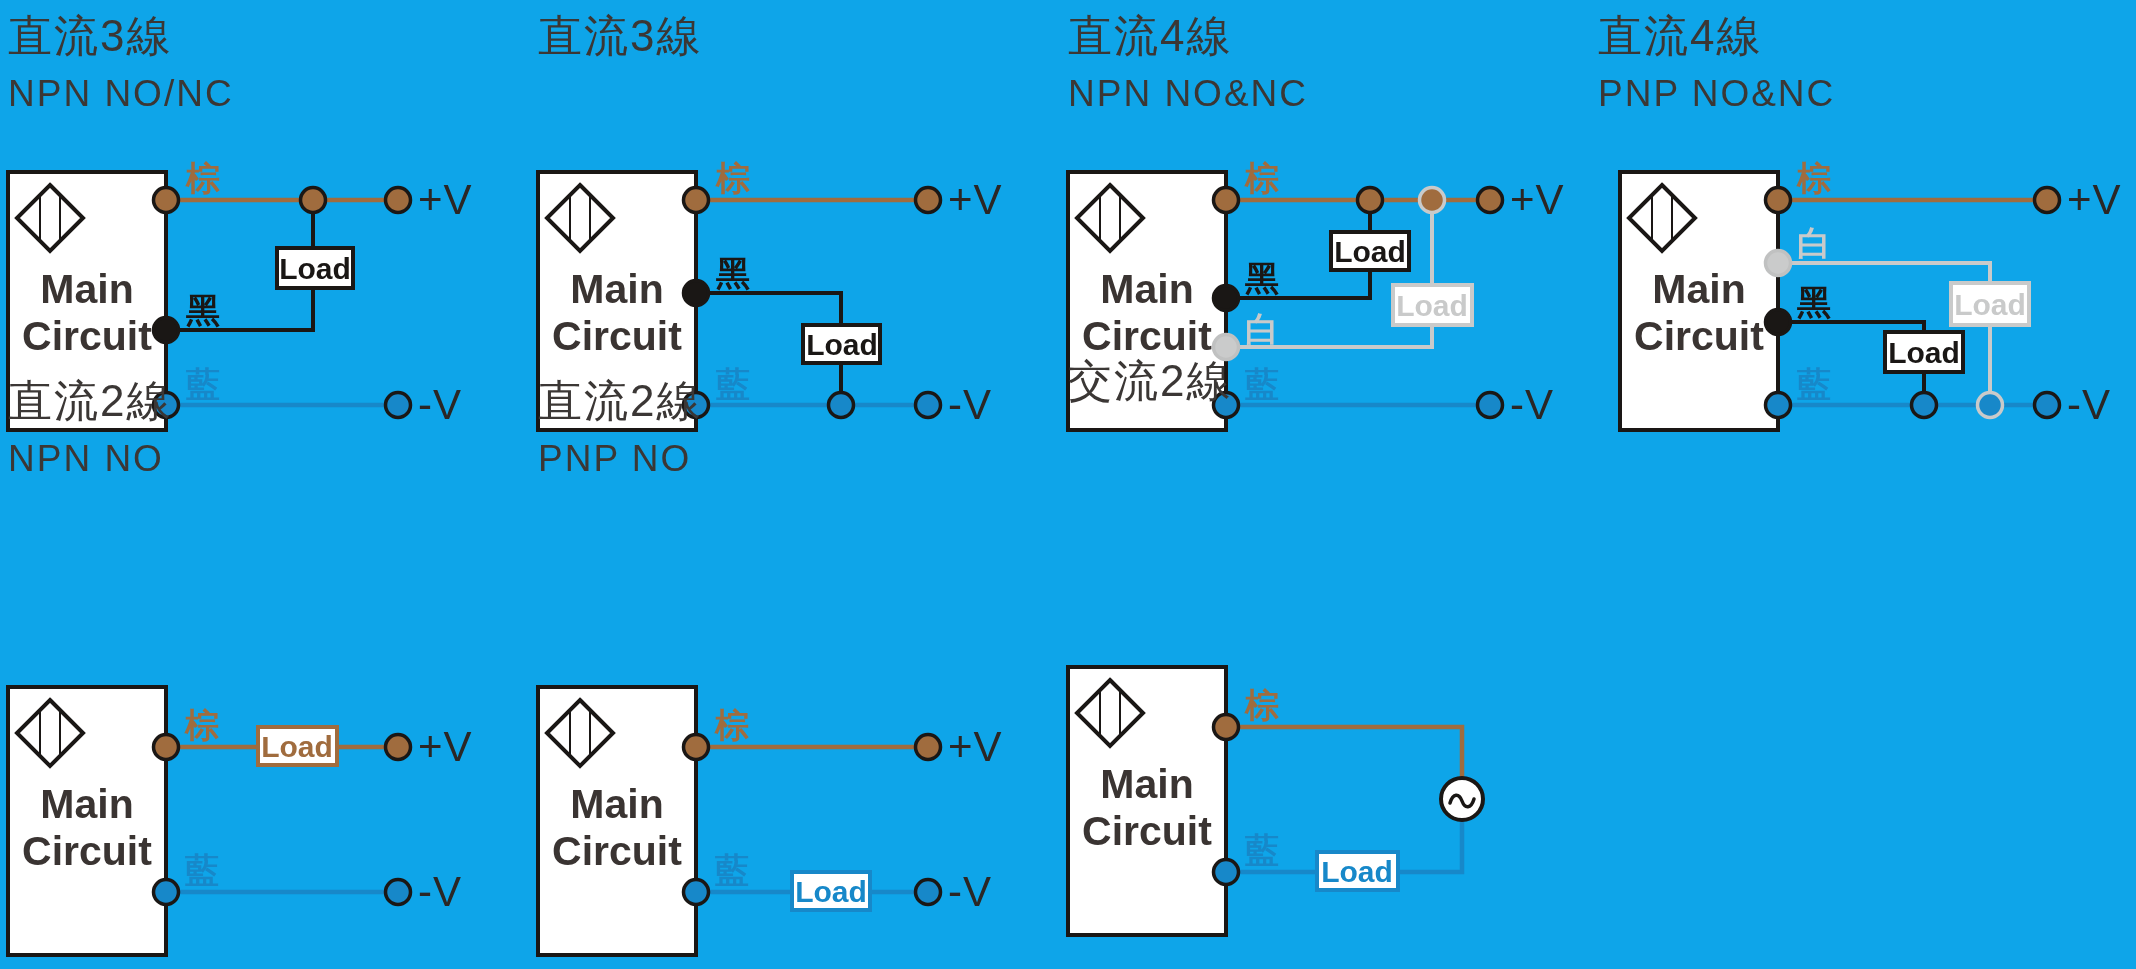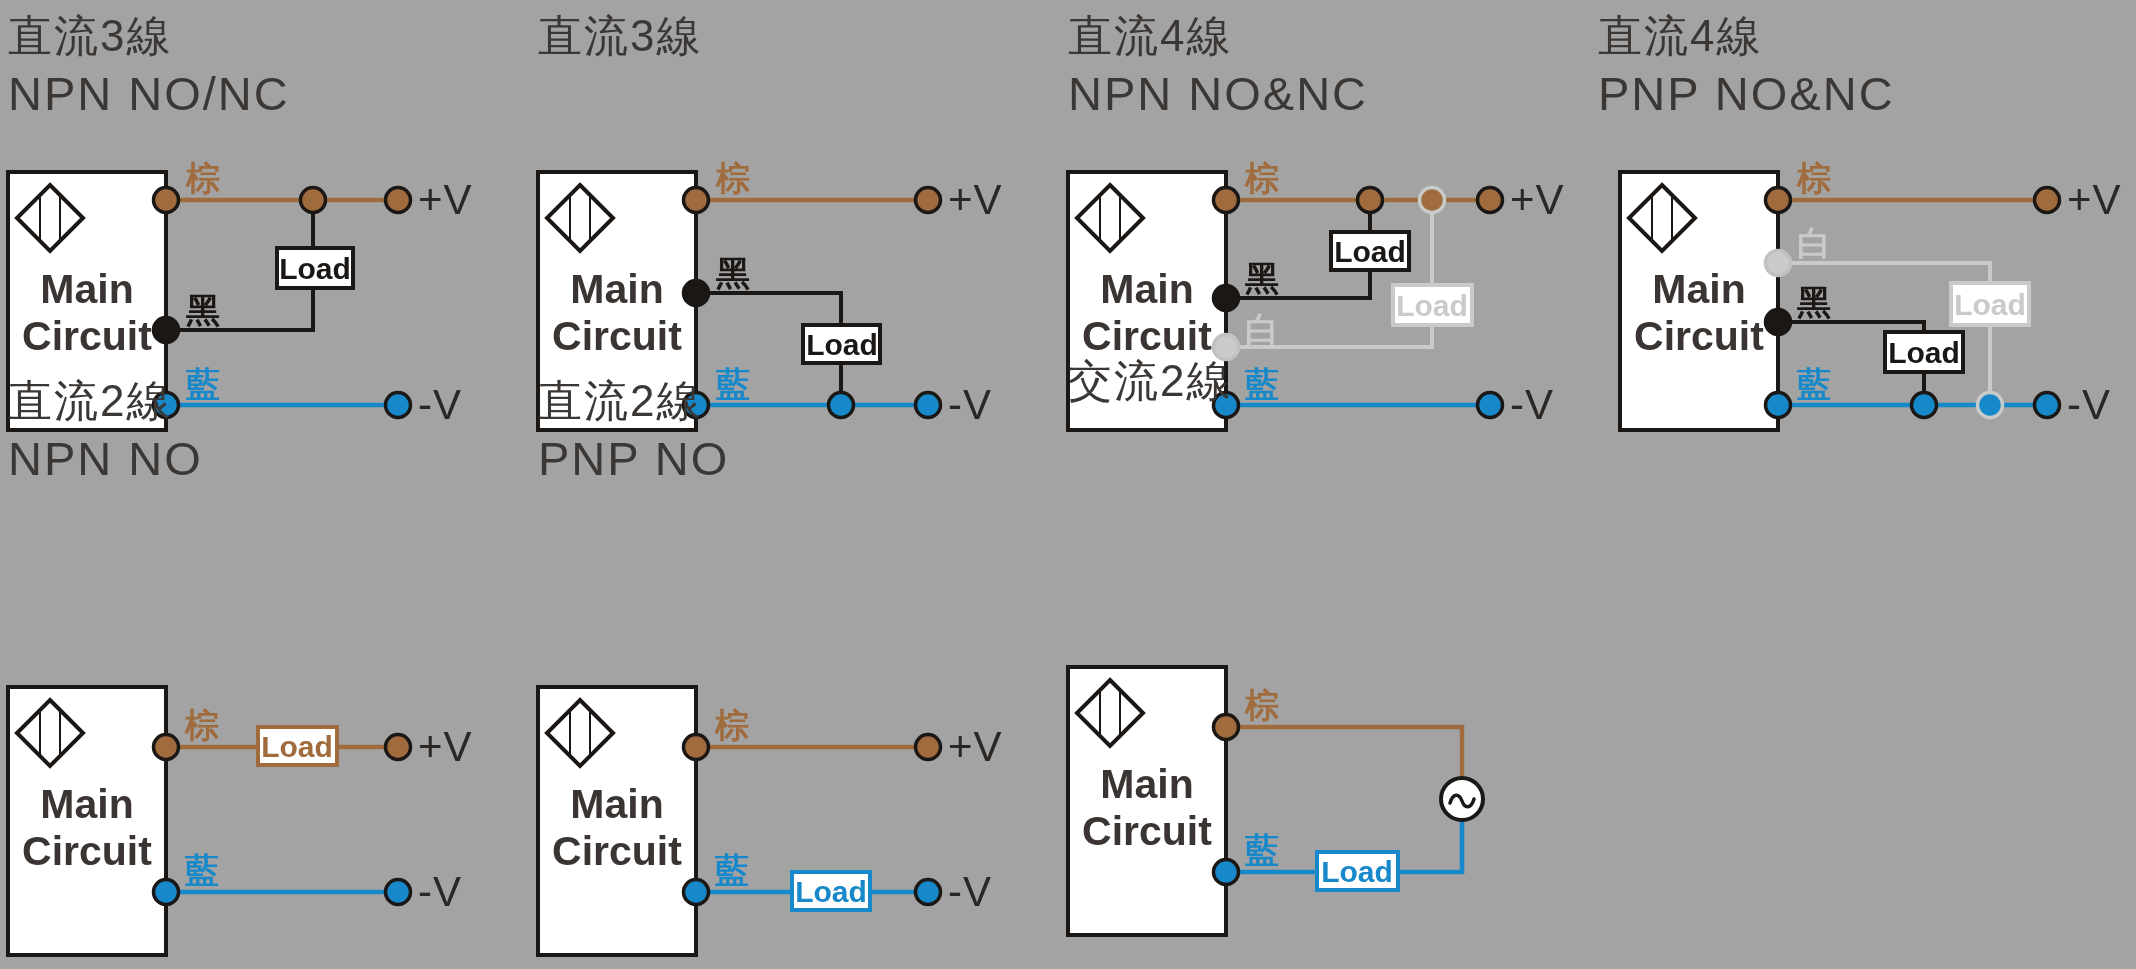--- a/index.html
+++ b/index.html
@@ -1,21 +1,21 @@
 <!DOCTYPE html>
 <html><head>
 <meta charset="utf-8">
 <style>
   html,body{margin:0;padding:0;background:#ffffff;}
-  .page{position:relative;width:2136px;height:969px;background:#a3a3a3;overflow:hidden;
+  .page{position:relative;width:2136px;height:969px;background:#0ea5e9;overflow:hidden;
         font-family:"Liberation Sans","DejaVu Sans",sans-serif;}
   .card{position:absolute;}
   .title{position:absolute;left:8px;top:6px;color:#3B3735;}
   .t1{font-size:44px;line-height:60px;font-weight:300;letter-spacing:2px;}
-  .t2{font-size:47px;line-height:56px;font-weight:300;letter-spacing:2px;}
+  .t2{font-size:37px;line-height:56px;font-weight:300;letter-spacing:2px;}
   .dsvg{position:absolute;left:0;top:0;}
   text{font-family:"Liberation Sans","DejaVu Sans",sans-serif;}
   .mainlbl{font-weight:700;font-size:41px;fill:#3A3432;text-anchor:middle;}
   .wlab{font-weight:700;font-size:34px;}
   .wlab-brown{fill:#A06C3E;}
   .wlab-blk{fill:#1A1715;}
   .wlab-blue{fill:#1788C9;}
   .wlab-gray{fill:#C9CACA;}
   .loadtxt{font-weight:700;font-size:30px;text-anchor:middle;}
   .lt-blk{fill:#1A1715;}

